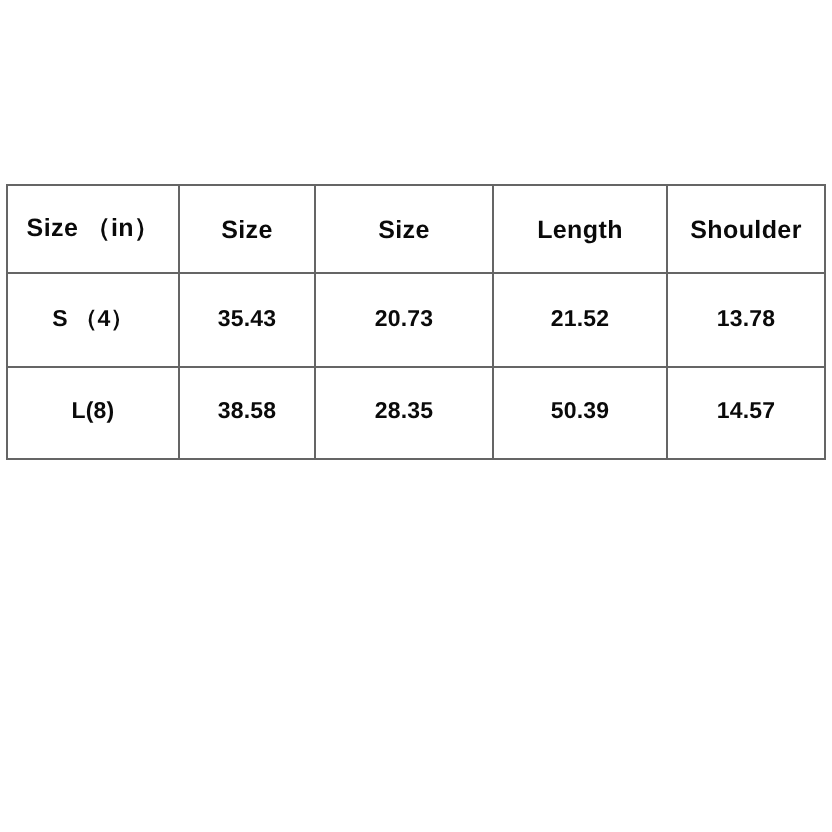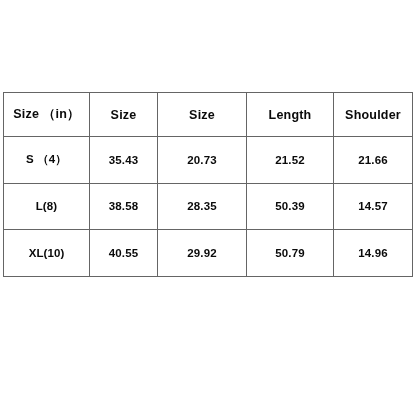--- a/index.html
+++ b/index.html
@@ -83,32 +83,25 @@
           <th>Length</th>
           <th>Shoulder</th>
         </tr>
       </thead>
       <tbody>
         <tr>
           <td class="size-cell">S （4）</td>
           <td>35.43</td>
           <td>20.73</td>
           <td>21.52</td>
-          <td>21.66</td>
+          <td>13.78</td>
         </tr>
         <tr>
           <td class="size-cell">L(8)</td>
           <td>38.58</td>
           <td>28.35</td>
           <td>50.39</td>
           <td>14.57</td>
         </tr>
-        <tr>
-          <td class="size-cell">XL(10)</td>
-          <td>40.55</td>
-          <td>29.92</td>
-          <td>50.79</td>
-          <td>14.96</td>
-        </tr>
       </tbody>
     </table>
   </div>
 </div>
 
 </body></html>

